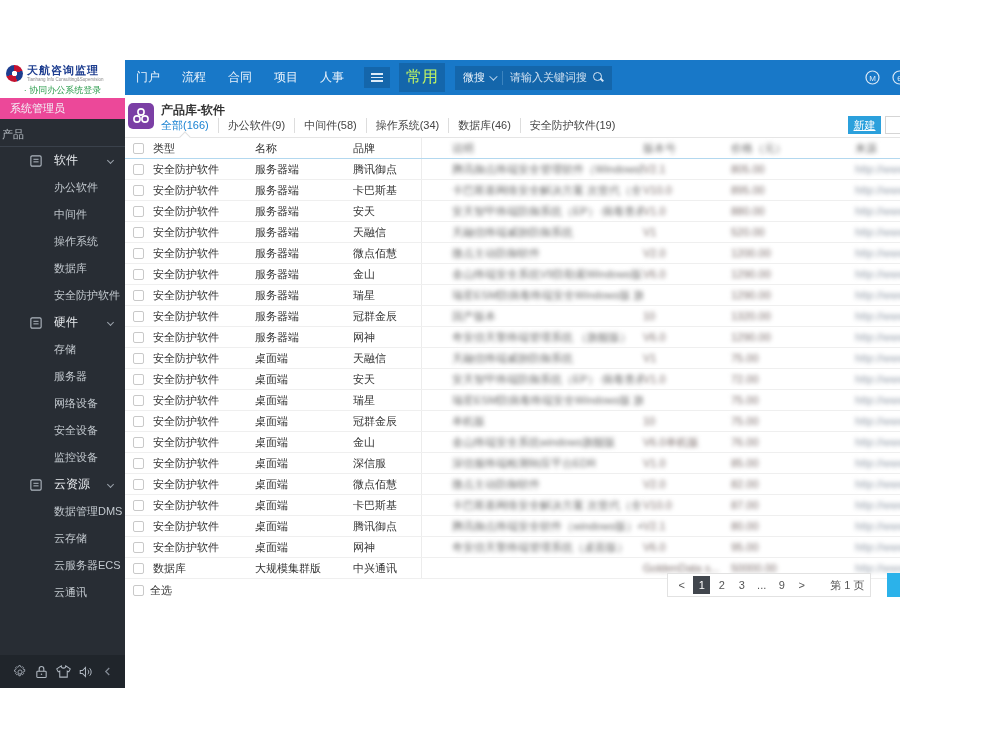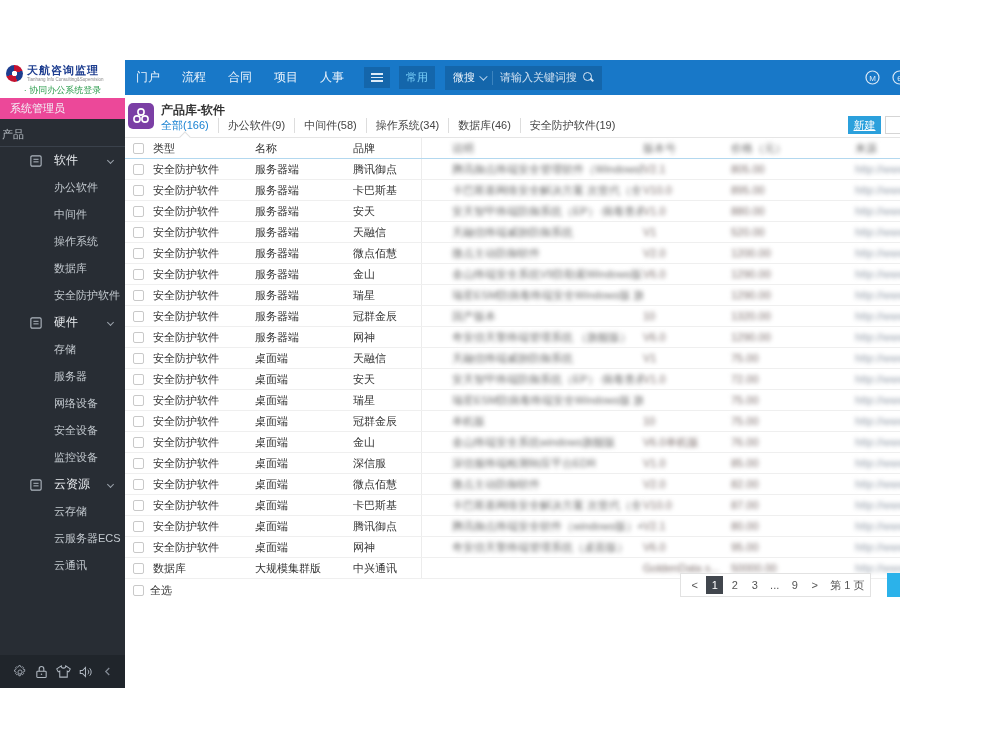--- a/index.html
+++ b/index.html
@@ -14,21 +14,21 @@
       conic-gradient(#c41230 0 70deg, #1d3d8f 70deg 160deg, #c41230 160deg 250deg, #1d3d8f 250deg 360deg); }
   .logo-texts { margin-left:4px; }
   .logo-title { font-size:11px; font-weight:bold; color:#1d3d8f; letter-spacing:1px; line-height:12px; }
   .logo-sub { font-size:5px; color:#8a8a8a; transform:scale(.9); transform-origin:left; white-space:nowrap; }
   .logo-link { font-size:9px; color:#2e9e4f; text-align:center; margin-top:2px; }
 
   
   .topbar { position:absolute; left:125px; top:60px; width:875px; height:35px; background:#1878c8;
     display:flex; align-items:center; color:#fff; }
   .nav-item { font-size:12px; padding:0 11px; color:#eaf3fb; cursor:pointer; }
-  .nav-box { background:#1466ab; margin-left:9px; padding:4px 7px; display:flex; align-items:center; font-size:11px; color:#7dd3fc; }
+  .nav-box { background:#1466ab; margin-left:9px; padding:4px 7px; display:flex; align-items:center; font-size:16px; color:#bef264; }
   .hamburger { display:inline-block; width:12px; }
   .hamburger i { display:block; height:1.5px; background:#dcebf8; margin:2px 0; }
   .top-search { background:#1466ab; margin-left:10px; height:24px; display:flex; align-items:center; padding:0 8px; font-size:11px; color:#d7e7f6; }
   .top-search .scope { color:#eef5fc; }
   .chev { display:inline-block; width:6px; height:6px; border-right:1.5px solid #bcd6ee; border-bottom:1.5px solid #bcd6ee; transform:rotate(45deg) translateY(-2px); margin-left:4px; }
   .top-search .sep { width:1px; height:14px; background:#3c84bf; margin:0 7px; }
   .placeholder { color:#cfe0f0; }
   .mag { position:relative; width:11px; height:11px; margin-left:6px; }
   .mag::before { content:""; position:absolute; left:0; top:0; width:7px; height:7px; border:1.5px solid #d7e7f6; border-radius:50%; }
   .mag::after { content:""; position:absolute; left:7px; top:7px; width:4px; height:1.5px; background:#d7e7f6; transform:rotate(45deg); }
@@ -89,21 +89,21 @@
   .bl { filter:blur(2px); color:#6e6e6e; }
   .bl2 { filter:blur(2px); color:#7d6f6d; }
   .bl-url { filter:blur(2px); color:#97a0ac; }
 
   
   .select-all { position:absolute; left:8px; top:488px; display:flex; align-items:center; gap:6px; font-size:11px; color:#333; }
   .pagination { position:absolute; right:5px; top:478px; display:flex; align-items:center; font-size:11px; color:#555; }
   .pager { display:flex; align-items:center; border:1px solid #e2e2e2; background:#fff; padding:2px 6px 2px 2px; height:24px; }
   .pg { min-width:17px; height:18px; line-height:18px; text-align:center; margin-left:3px; cursor:pointer; color:#555; }
   .pg.active { background:#41464d; color:#fff; }
-  .jump { margin-left:7px; white-space:nowrap; color:#555; }
+  .jump { margin-left:20px; white-space:nowrap; color:#555; }
   .info-btn { margin-left:16px; height:24px; line-height:24px; background:#2bb2ea; color:#fff; padding:0 12px; font-size:11px; cursor:pointer; white-space:nowrap; }
 </style>
 </head>
 <body>
 
 <div class="stage">
 
   <div class="logo-panel">
     <div class="logo-row">
       <span class="logo-circle"></span>
@@ -208,20 +208,21 @@
 
     <div class="nav-group">
       <svg class="g-icon" viewBox="0 0 14 14">
           <rect x="1" y="1" width="12" height="12" rx="1.5" fill="none" stroke="#aeb6bf" stroke-width="1.3"></rect>
           <line x1="4" y1="5" x2="10" y2="5" stroke="#aeb6bf" stroke-width="1.2"></line>
           <line x1="4" y1="8" x2="10" y2="8" stroke="#aeb6bf" stroke-width="1.2"></line>
         </svg>
       <span>云资源</span>
       <span class="g-chev"></span>
     </div>
+    <div class="nav-sub">数据管理DMS</div>
     <div class="nav-sub">云存储</div>
     <div class="nav-sub">云服务器ECS</div>
     <div class="nav-sub">云通讯</div>
 
     <div class="sidebar-footer">
       <span class="sf-ic">
         <svg width="14" height="14" viewBox="0 0 24 24">
             <path d="M12 8.5A3.5 3.5 0 1 0 12 15.5 3.5 3.5 0 0 0 12 8.5zm8-1l-2 .5a6.8 6.8 0 0 0-.9-1.5l1-1.8-1.8-1.8-1.8 1a6.8 6.8 0 0 0-1.5-.9L12.5 1h-2.4l-.5 2a6.8 6.8 0 0 0-1.5.9l-1.8-1L4.5 4.7l1 1.8a6.8 6.8 0 0 0-.9 1.5l-2 .5v2.4l2 .5c.2.6.5 1.1.9 1.6l-1 1.8 1.8 1.8 1.8-1c.5.4 1 .7 1.5.9l.5 2h2.4l.5-2c.6-.2 1.1-.5 1.6-.9l1.8 1 1.8-1.8-1-1.8c.4-.5.7-1 .9-1.6l2-.5z" fill="none" stroke="#aeb6bf" stroke-width="1.4"></path>
           </svg>
       </span>

